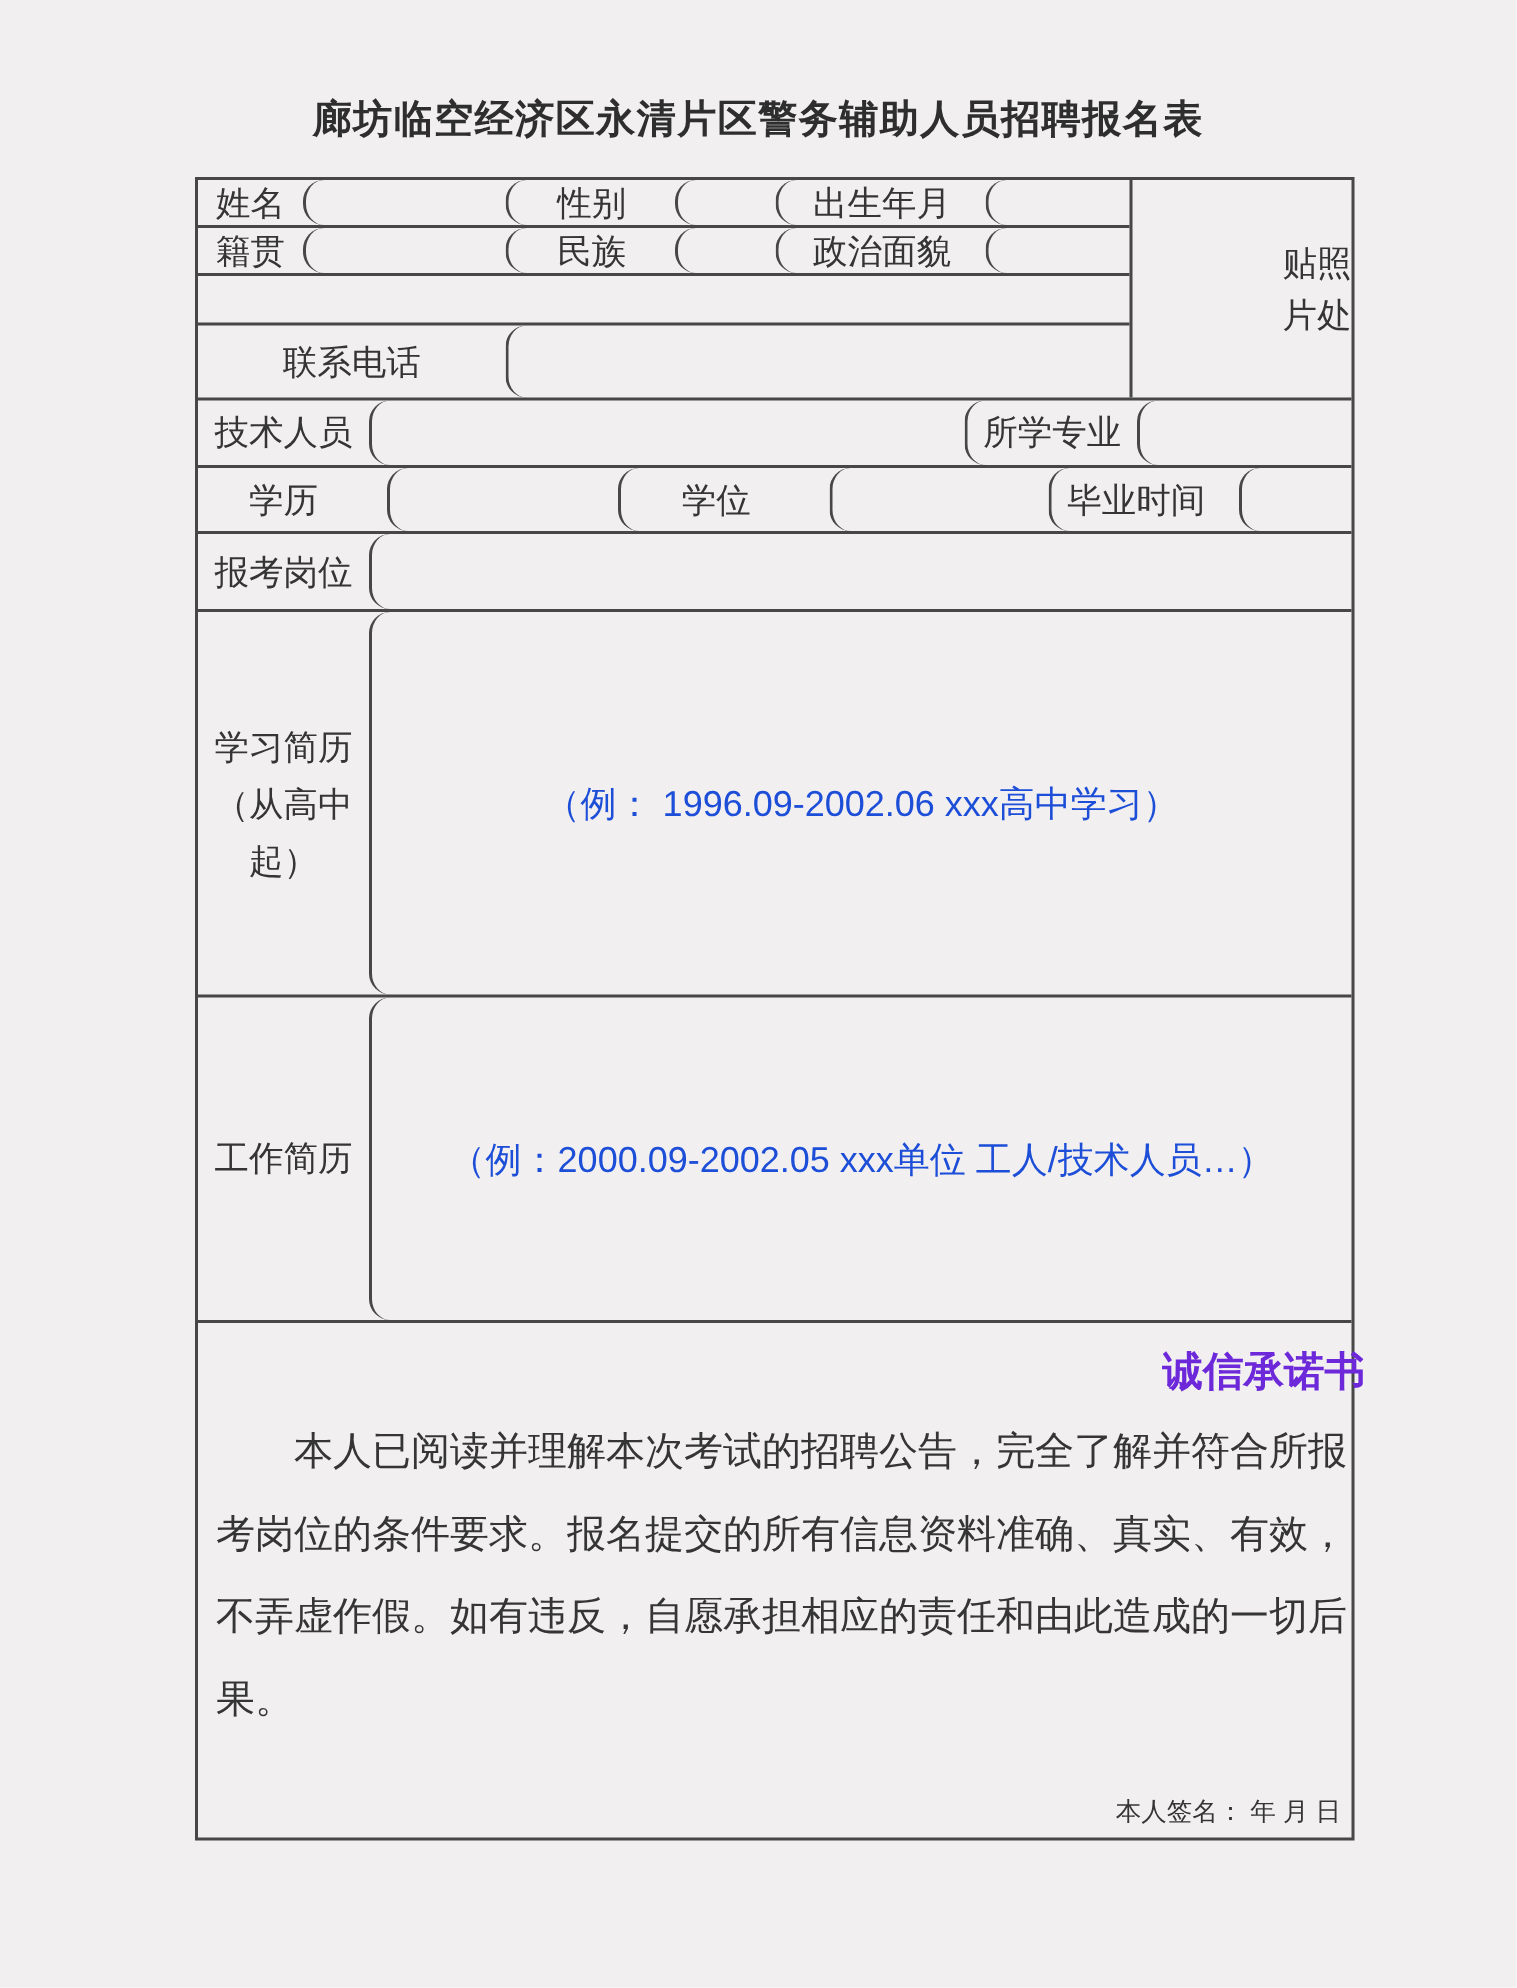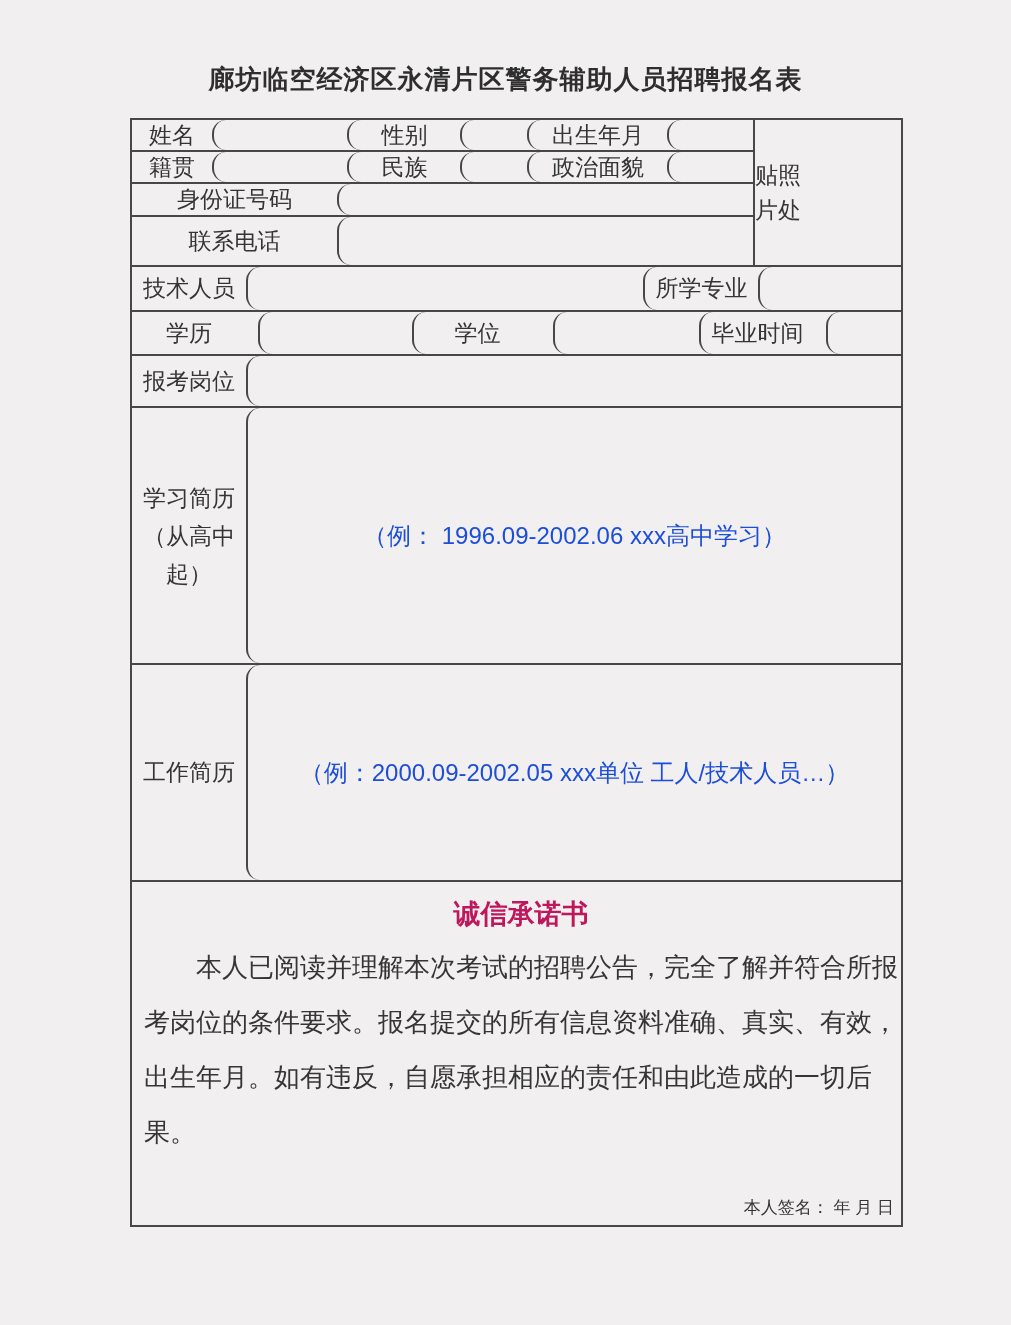--- a/index.html
+++ b/index.html
@@ -39,42 +39,42 @@
     display: flex;
     align-items: center;
     justify-content: center;
     font-size: 23px;
     color: #353535;
     overflow: hidden;
   }
   .cell + .cell { border-left: 2px solid #474747; border-radius: 14px; }
   .grow { flex: 1 1 auto; }
   
-  .w70 { width: 80px; border-radius: 12px; }   .w135 { width: 135px; }
+  .w70 { width: 70px; border-radius: 12px; }   .w135 { width: 135px; }
   .w113 { width: 113px; } .w67 { width: 67px; }
   .w140 { width: 140px; } .w205 { width: 205px; }
   .w114 { width: 114px; } .w142 { width: 142px; }
   .w129 { width: 129px; } .w134 { width: 134px; }
   .w115 { width: 115px; } .w143 { width: 143px; }
   
   .h30 { height: 30px; } .h31 { height: 31px; }
   .h49 { height: 49px; } .h48 { height: 48px; }
   .h43 { height: 43px; } .h42 { height: 42px; gap: 12px; }
   .h50 { height: 50px; }
   .h255 { height: 255px; } .h215 { height: 215px; }
   
   .top-section { display: flex; border-bottom: 2px solid #474747; }
   .top-left { flex: 1 1 auto; }
   .top-left .row:last-child { border-bottom: none; }
   .photo-box {
     width: 146px;
     border-left: 2px solid #474747;
     display: flex;
     flex-direction: column;
-    align-items: flex-start;
+    align-items: flex-end;
     justify-content: center;
     font-size: 23px;
     line-height: 35px;
     color: #353535;
   }
   .multiline-label {
     display: flex;
     flex-direction: column;
     align-items: center;
     justify-content: center;
@@ -84,24 +84,24 @@
   .example-text { font-size: 24px; color: #1d4ed8; }
   
   .pledge {
     position: relative;
     display: block;
     height: 343px;
     box-sizing: border-box;
   }
   .pledge-title {
     margin-top: 14px;
-    text-align: center;
+    text-align: right;
     font-size: 27px;
     font-weight: bold;
-    color: #be185d;
+    color: #6d28d9;
   }
   .pledge-body {
     margin-top: 8px;
     padding: 0 12px;
     font-size: 26px;
     line-height: 55px;
     color: #353535;
   }
   .pledge-line { white-space: nowrap; }
   .pledge-line.indent { text-indent: 2em; }
@@ -134,21 +134,20 @@
         </div>
         <div class="row h30">
           <div class="cell w70">籍贯</div>
           <div class="cell w135"></div>
           <div class="cell w113">民族</div>
           <div class="cell w67"></div>
           <div class="cell w140">政治面貌</div>
           <div class="cell grow"></div>
         </div>
         <div class="row h31">
-          <div class="cell w205">身份证号码</div>
           <div class="cell grow"></div>
         </div>
         <div class="row h48">
           <div class="cell w205">联系电话</div>
           <div class="cell grow"></div>
         </div>
       </div>
       <div class="photo-box">
         <div>贴照</div>
         <div>片处</div>
@@ -193,21 +192,21 @@
         <span class="example-text">（例：2000.09-2002.05  xxx单位  工人/技术人员…）</span>
       </div>
     </div>
 
     <div class="row">
       <div class="pledge grow">
         <div class="pledge-title">诚信承诺书</div>
         <div class="pledge-body">
           <div class="pledge-line indent">本人已阅读并理解本次考试的招聘公告，完全了解并符合所报</div>
           <div class="pledge-line">考岗位的条件要求。报名提交的所有信息资料准确、真实、有效，</div>
-          <div class="pledge-line">出生年月。如有违反，自愿承担相应的责任和由此造成的一切后</div>
+          <div class="pledge-line">不弄虚作假。如有违反，自愿承担相应的责任和由此造成的一切后</div>
           <div class="pledge-line">果。</div>
         </div>
         <div class="signature">本人签名：  年  月  日</div>
       </div>
     </div>
 
   </div>
 </div>
 
 </body></html>

